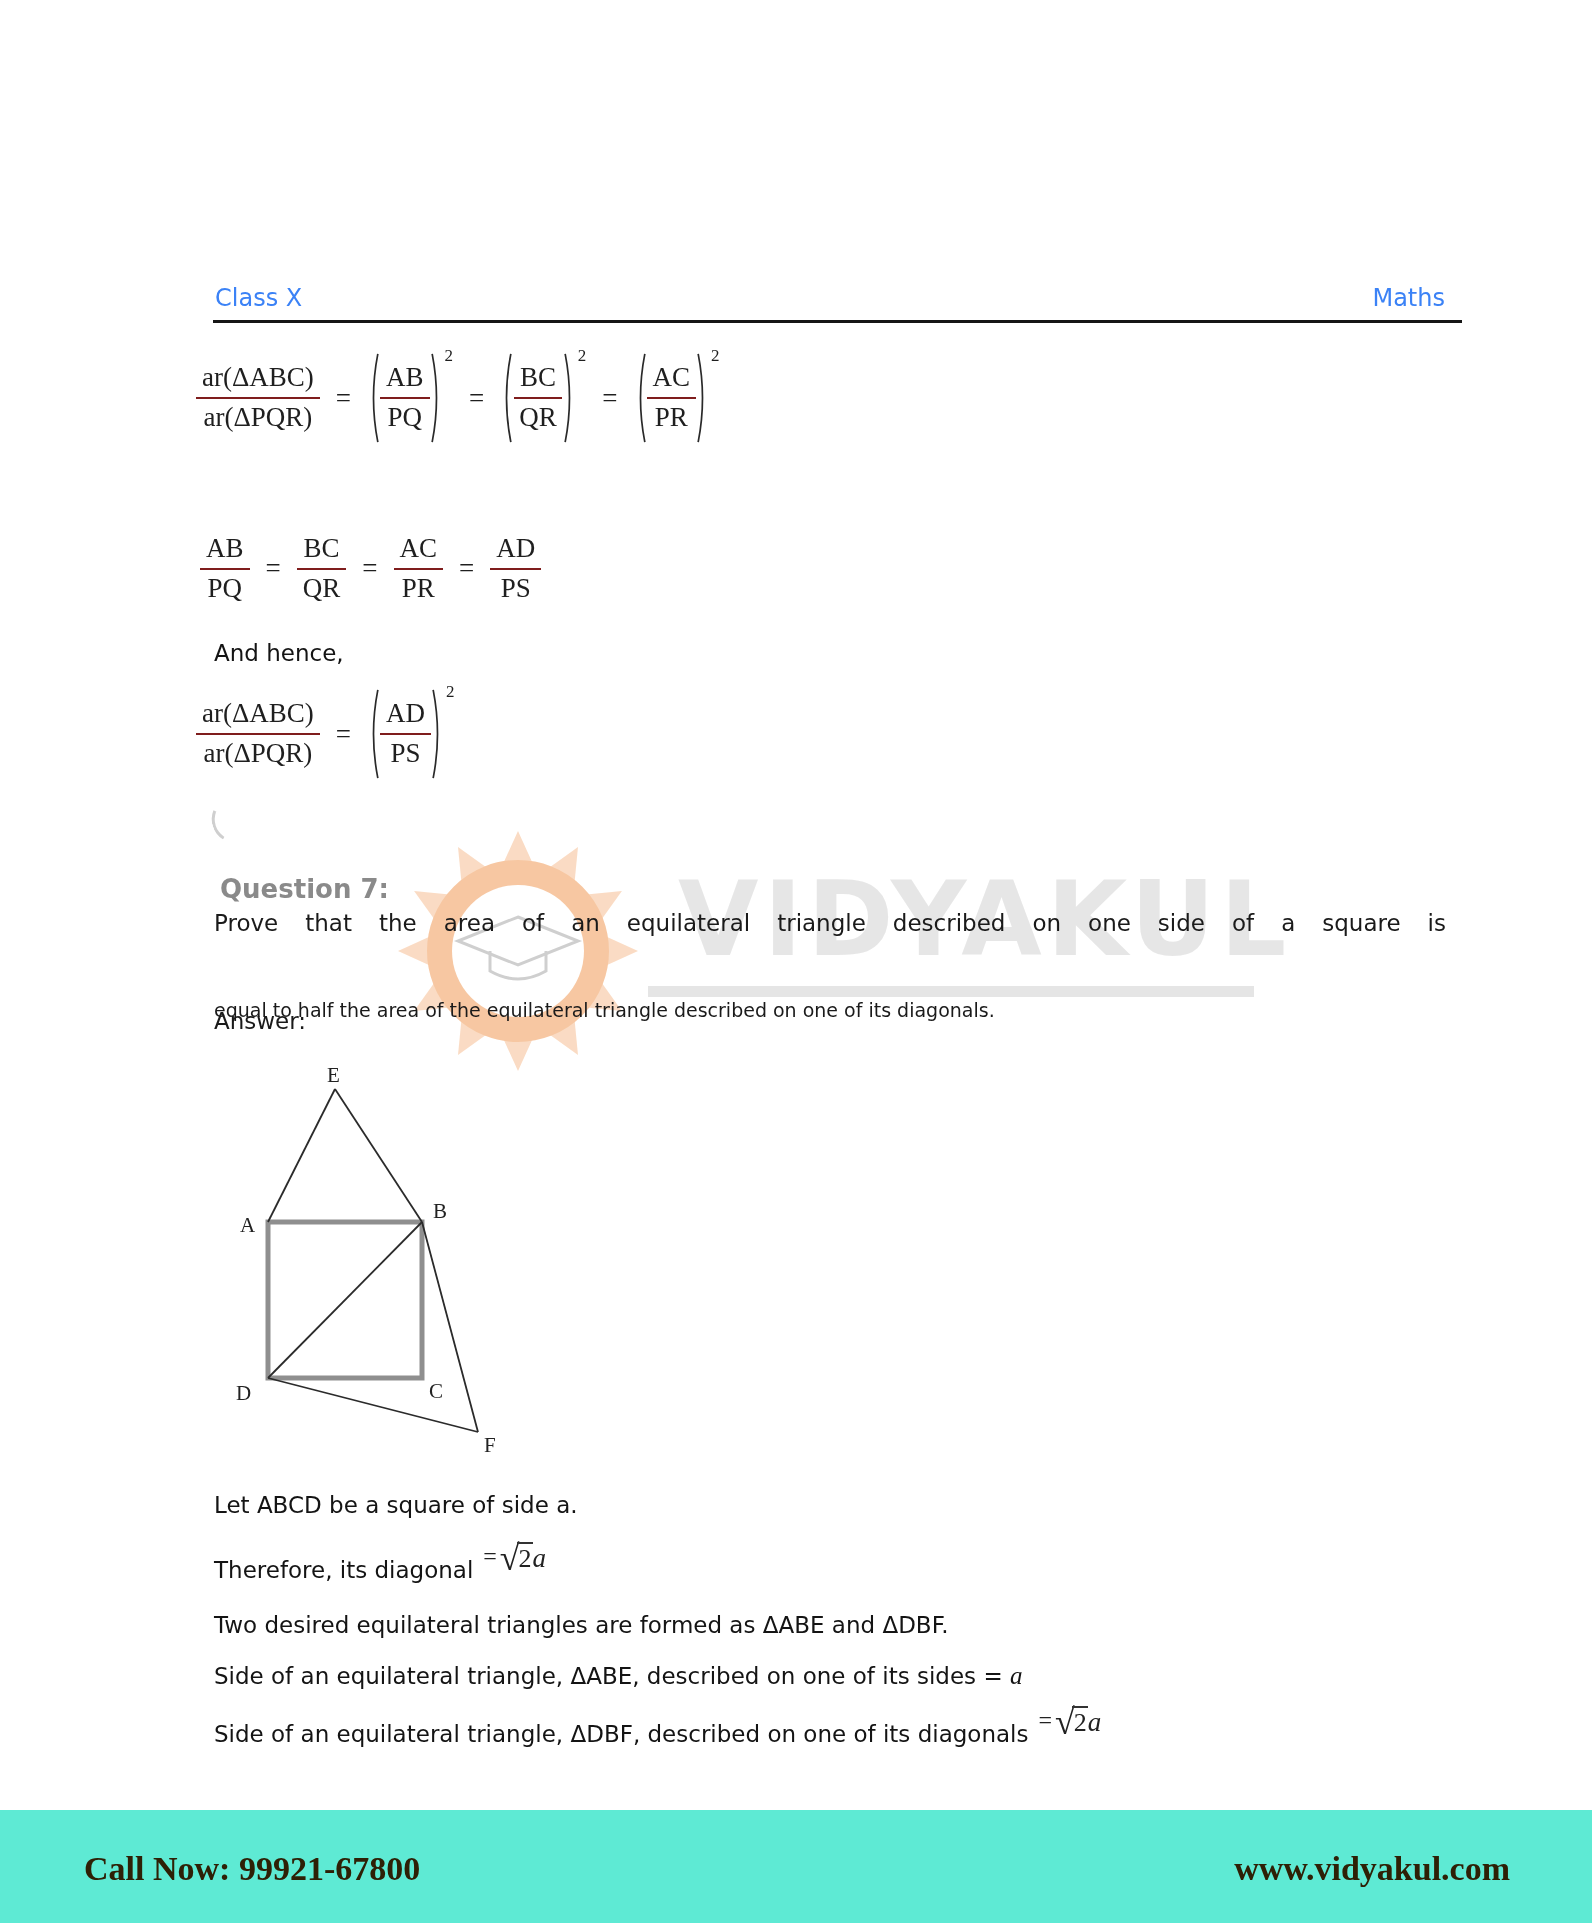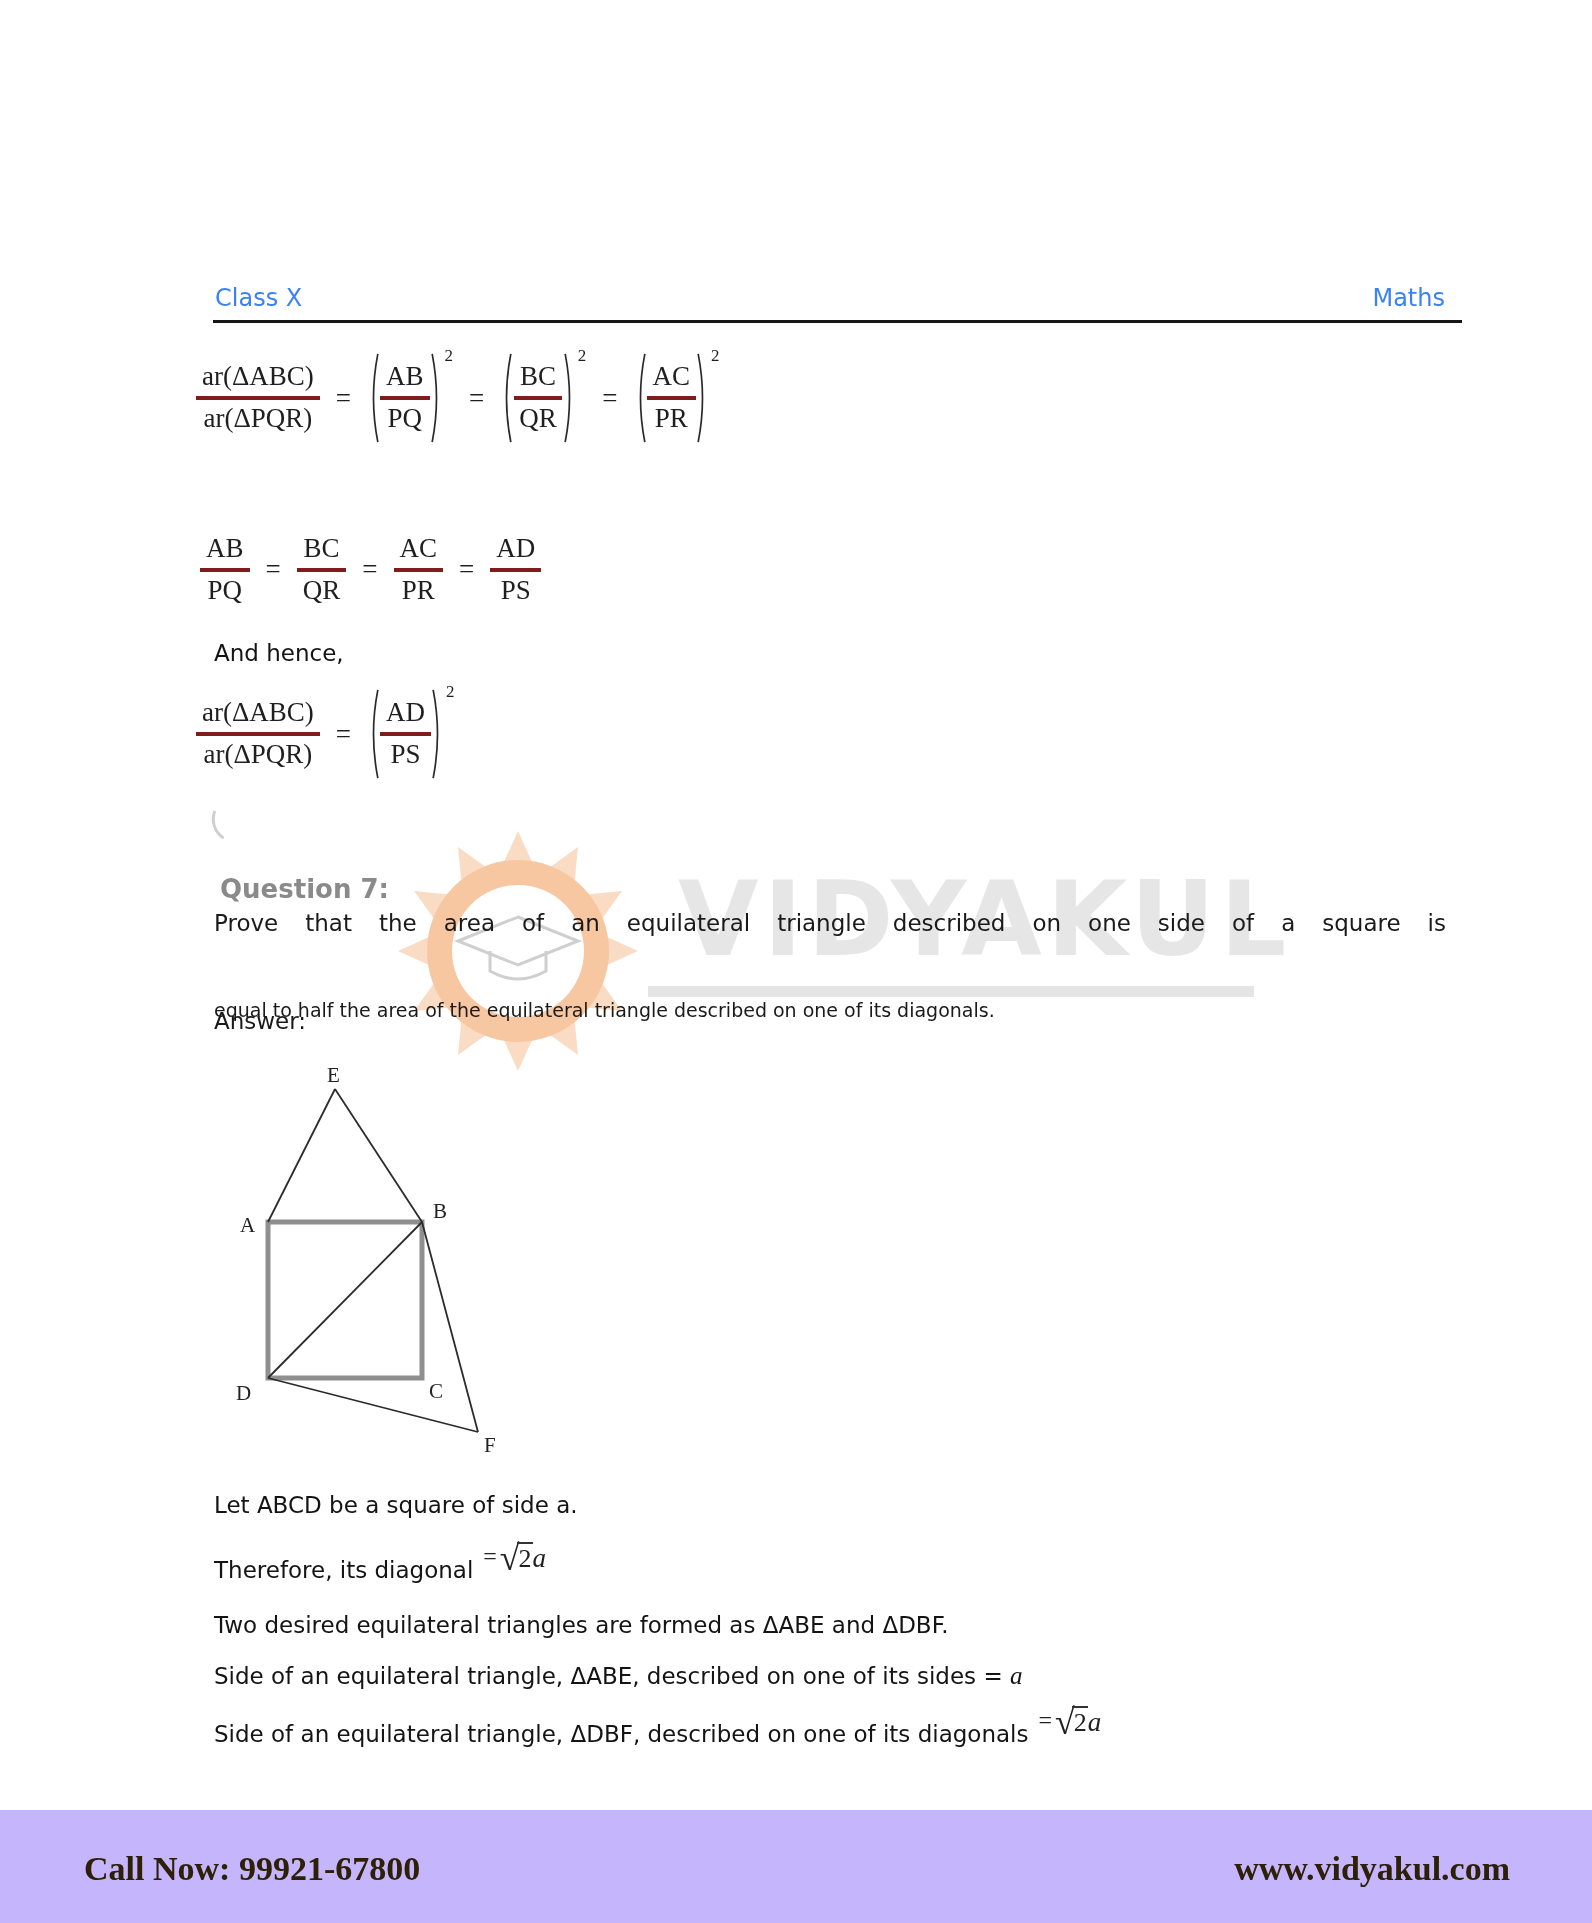--- a/index.html
+++ b/index.html
@@ -13,21 +13,21 @@
   .hdr-row { position:absolute; left:215px; top:284px; width:1230px; height:32px; font-size:24px; color:#3b82f6; }
   .hdr-left { position:absolute; left:0; top:0; }
   .hdr-center { position:absolute; left:0; width:100%; text-align:center; top:0; }
   .hdr-right { position:absolute; right:0; top:0; }
   .hdr-rule { position:absolute; left:213px; top:320px; width:1249px; height:3px; background:#161616; }
 
   
   .eq { position:absolute; display:flex; align-items:center; gap:14px;
         font-family:"Liberation Serif", serif; font-size:27px; color:#1f1f1f; z-index:2; }
   .frac { display:inline-flex; flex-direction:column; align-items:center; line-height:1.18; }
-  .fnum { padding:1px 6px 3px; border-bottom:4px solid #7f1d1d; }
+  .fnum { padding:1px 6px 3px; border-bottom:2px solid #7f1d1d; }
   .fden { padding:3px 6px 1px; }
   .pgroup { display:inline-flex; align-items:center; }
   .paren { width:13px; height:92px; }
   .paren path { stroke:#2a2a2a; stroke-width:1.7; fill:none; vector-effect:non-scaling-stroke; }
   .pow { font-size:17px; align-self:flex-start; margin:-6px 0 0 2px; }
   .eqsign { padding:0 2px; }
 
   .bodyline { position:absolute; font-size:23px; color:#141414; z-index:2; }
 
   
@@ -241,18 +241,18 @@
 
   <div class="sol" style="top:1716px;">
     <span>Side of an equilateral triangle, ΔDBF, described on one of its diagonals</span><span class="imath">
         <span class="ieq">=</span>
         <span class="rad">√</span>
         <span class="radicand">2</span>
         <span class="mvar">a</span>
       </span>
   </div>
 
-  <div class="footer" style="background:#c4b5fd;">
+  <div class="footer" style="background:#5eead4;">
     <span class="footer-phone">Call Now: 99921-67800</span>
     <span class="footer-site">www.vidyakul.com</span>
   </div>
 
 </div>
 
 </body></html>

